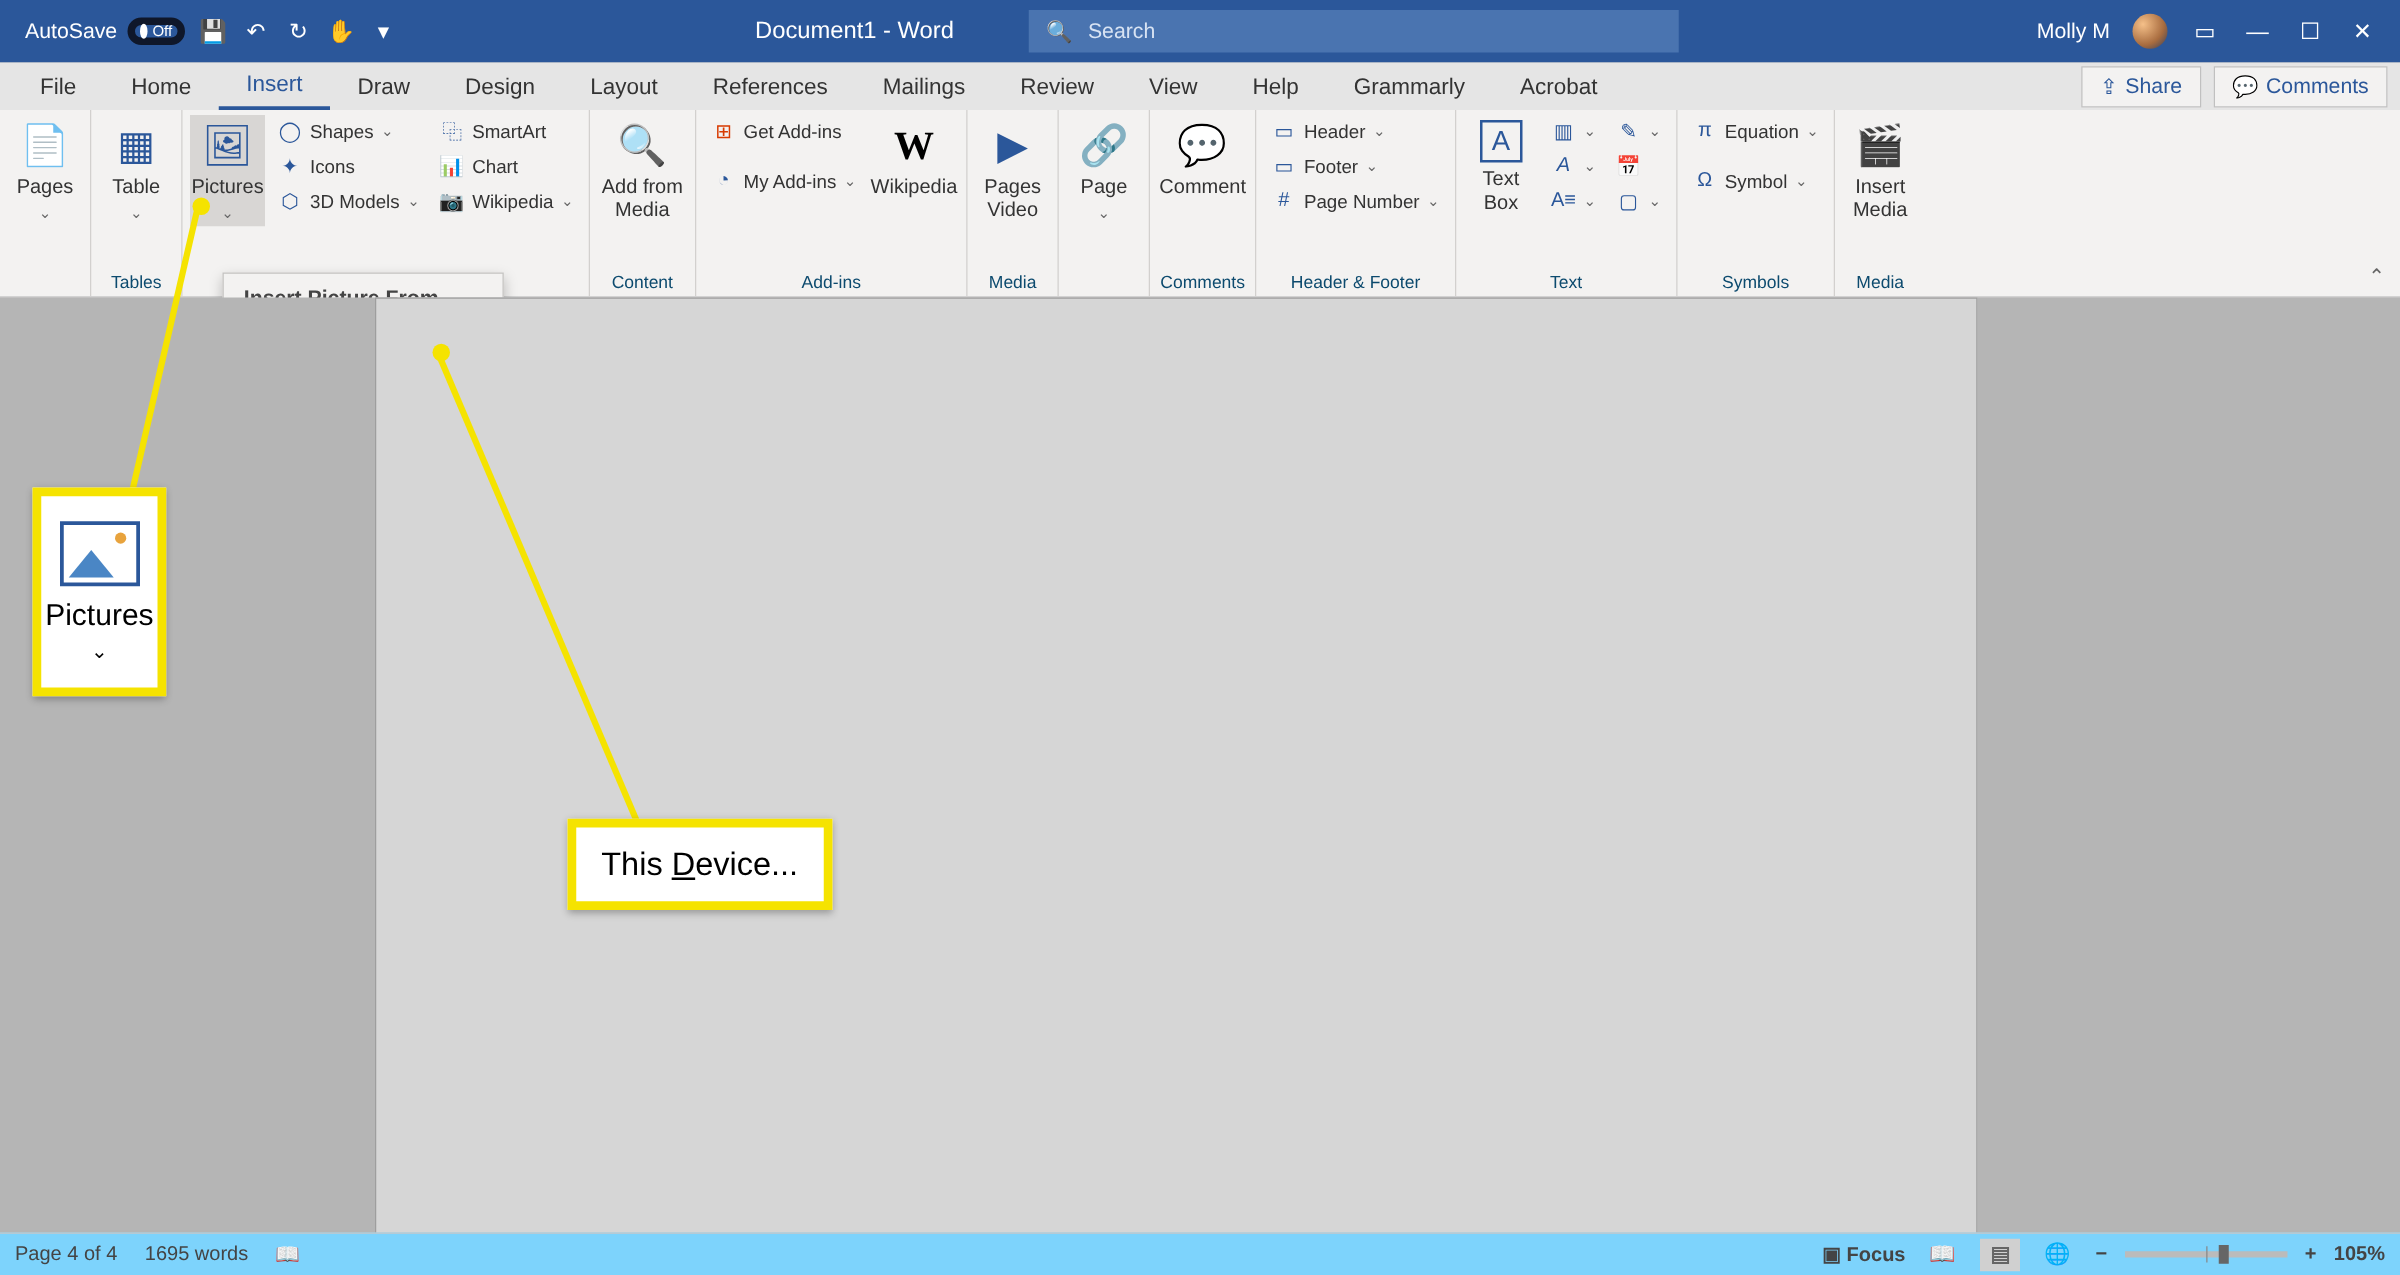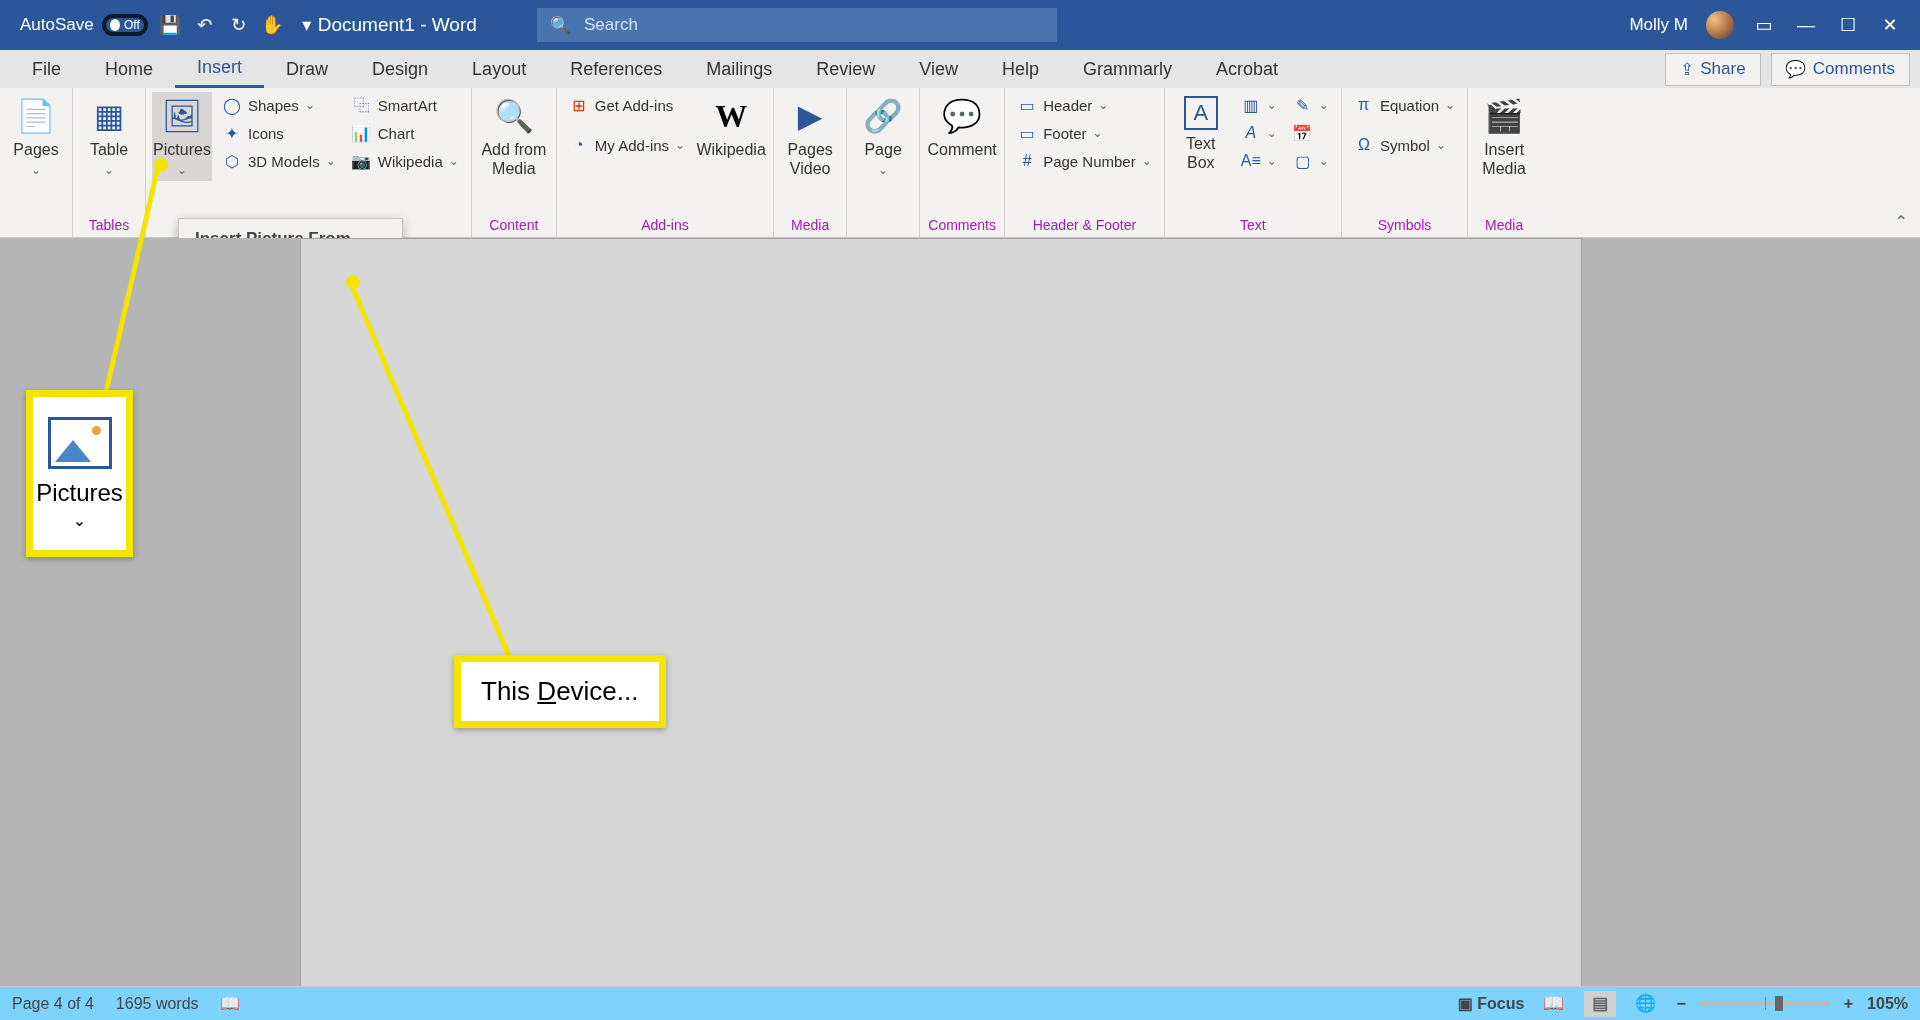--- a/index.html
+++ b/index.html
@@ -2,42 +2,42 @@
 <html><head>
 <meta charset="utf-8">
 <style>
 * { margin: 0; padding: 0; box-sizing: border-box; font-family: "Segoe UI", Arial, sans-serif; }
 body { width: 1920px; height: 1020px; overflow: hidden; background: #b5b5b5; position: relative; }
 
 
 .titlebar { height: 50px; background: #2b579a; color: #fff; display: flex; align-items: center; font-size: 17px; }
 .titlebar-left { display: flex; align-items: center; gap: 12px; padding-left: 20px; }
 .autosave { display: flex; align-items: center; gap: 8px; }
-.toggle { width: 46px; height: 22px; border: 4px solid #0f172a; border-radius: 11px; display: flex; align-items: center; padding: 0 4px; font-size: 12px; justify-content: flex-end; }
+.toggle { width: 46px; height: 22px; border: 6px solid #0f172a; border-radius: 11px; display: flex; align-items: center; padding: 0 4px; font-size: 12px; justify-content: flex-end; }
 .toggle-knob { width: 12px; height: 12px; border-radius: 50%; background: #fff; margin-right: 4px; }
 .qat-icon { width: 22px; height: 22px; display: flex; align-items: center; justify-content: center; color: #fff; font-size: 18px; }
-.titlebar-center { flex: 1; display: flex; align-items: center; gap: 60px; }
+.titlebar-center { flex: 1; display: flex; align-items: center; justify-content: center; gap: 60px; }
 .doc-title { font-size: 19px; }
 .search-box { width: 520px; height: 34px; background: #4a74b0; display: flex; align-items: center; padding: 0 14px; gap: 12px; color: #d8e3f3; font-size: 17px; }
 .titlebar-right { display: flex; align-items: center; gap: 18px; padding-right: 18px; }
 .avatar { width: 28px; height: 28px; border-radius: 50%; background: radial-gradient(circle at 30% 30%, #f5c089, #a86c3f 60%, #2d3b5c); }
 .winbtn { width: 24px; height: 24px; display: flex; align-items: center; justify-content: center; font-size: 18px; }
 
 
 .ribbon-tabs { height: 38px; background: #e5e5e5; display: flex; align-items: center; padding: 0 10px; font-size: 18px; color: #333; }
 .ribbon-tab { padding: 7px 22px; cursor: pointer; }
 .ribbon-tab.active { color: #2b579a; border-bottom: 3px solid #2b579a; }
 .ribbon-tabs-right { margin-left: auto; display: flex; gap: 10px; }
 .share-btn, .comments-btn { border: 1px solid #c0c0c0; background: #f3f2f1; padding: 5px 14px; font-size: 17px; color: #2b579a; display: flex; align-items: center; gap: 6px; }
 
 
 .ribbon { height: 150px; background: #f3f2f1; border-bottom: 1px solid #c8c8c8; display: flex; font-size: 15px; color: #333; position: relative; }
 .rgroup { border-right: 1px solid #d2d0ce; display: flex; flex-direction: column; align-items: center; justify-content: flex-start; padding: 4px 6px 2px 6px; }
 .rgroup-body { flex: 1; display: flex; align-items: flex-start; gap: 4px; }
-.rgroup-label { font-size: 14px; color: #a21caf; padding: 2px 0; }
+.rgroup-label { font-size: 14px; color: #0c4a6e; padding: 2px 0; }
 .big-btn { display: flex; flex-direction: column; align-items: center; justify-content: center; width: 72px; padding: 4px 2px; gap: 4px; }
 .big-btn.narrow { width: 60px; }
 .big-icon { width: 40px; height: 40px; display: flex; align-items: center; justify-content: center; font-size: 32px; color: #2b579a; }
 .big-label { font-size: 16px; text-align: center; line-height: 1.2; }
 .dropdown-caret { font-size: 12px; color: #666; }
 .small-btn { display: flex; align-items: center; gap: 6px; padding: 3px 6px; font-size: 15px; white-space: nowrap; }
 .small-icon { width: 20px; height: 20px; display: flex; align-items: center; justify-content: center; font-size: 16px; color: #2b579a; }
 .col { display: flex; flex-direction: column; gap: 2px; }
 .pictures-btn { background: #d8d6d4; }
 .collapse-ribbon { position: absolute; right: 12px; bottom: 6px; font-size: 16px; color: #666; }

